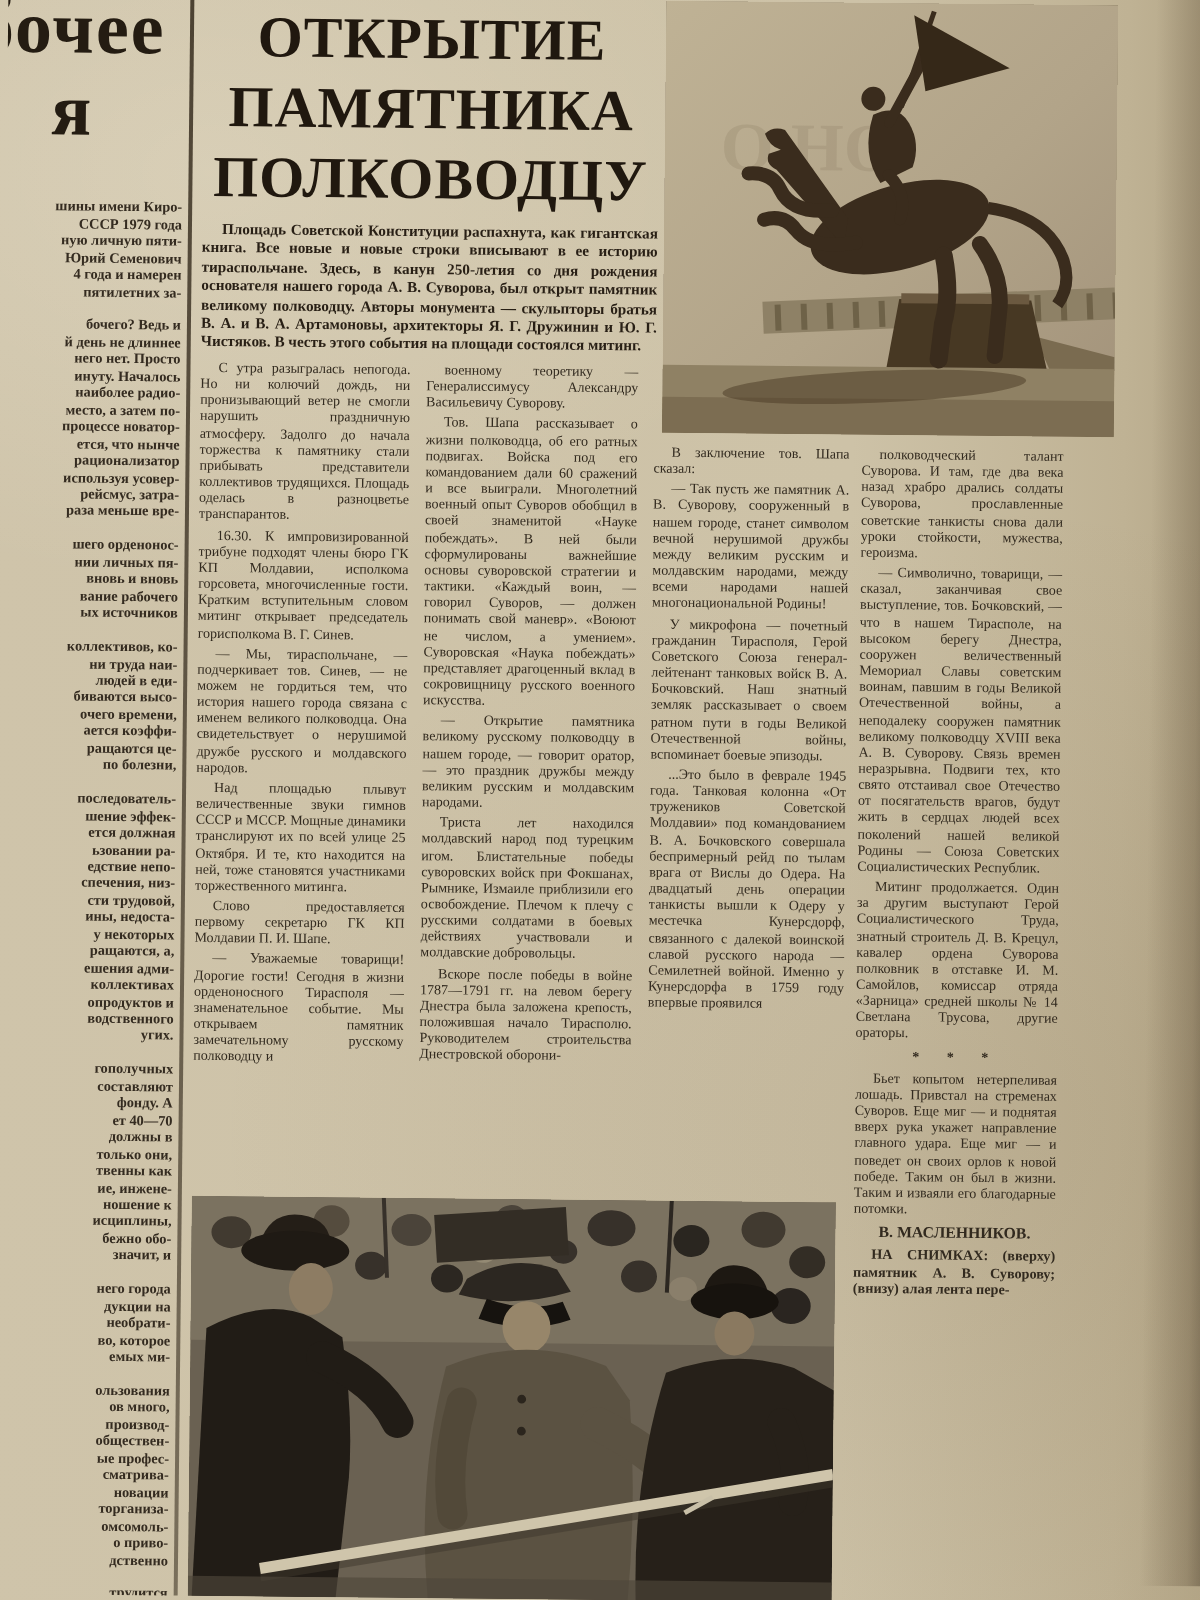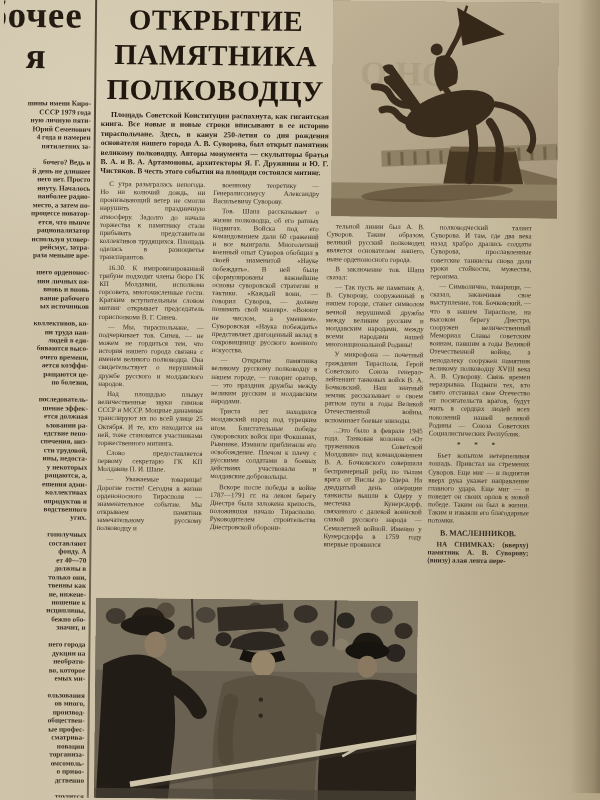--- a/index.html
+++ b/index.html
@@ -214,29 +214,29 @@
         <p>— Уважаемые товарищи! Дорогие гости! Сегодня в жизни орденоносного Тирасполя — знаменательное событие. Мы открываем памятник замечательному русскому полководцу и</p>
       </div>
     <div class="col col2">
         <p>военному теоретику — Генералиссимусу Александру Васильевичу Суворову.</p>
         <p>Тов. Шапа рассказывает о жизни полководца, об его ратных подвигах. Войска под его командованием дали 60 сражений и все выиграли. Многолетний военный опыт Суворов обобщил в своей знаменитой «Науке побеждать». В ней были сформулированы важнейшие основы суворовской стратегии и тактики. «Каждый воин, — говорил Суворов, — должен понимать свой маневр». «Воюют не числом, а умением». Суворовская «Наука побеждать» представляет драгоценный вклад в сокровищницу русского военного искусства.</p>
         <p>— Открытие памятника великому русскому полководцу в нашем городе, — говорит оратор, — это праздник дружбы между великим русским и молдавским народами.</p>
         <p>Триста лет находился молдавский народ под турецким игом. Блистательные победы суворовских войск при Фокшанах, Рымнике, Измаиле приблизили его освобождение. Плечом к плечу с русскими солдатами в боевых действиях участвовали и молдавские добровольцы.</p>
         <p>Вскоре после победы в войне 1787—1791 гг. на левом берегу Днестра была заложена крепость, положившая начало Тирасполю. Руководителем строительства Днестровской оборони-</p>
       </div>
     <div class="col col3">
-        <p>тельной линии был А. В. Суворов. Таким образом, великий русский полководец является основателем нашего, ныне орденоносного города.</p>
         <p>В заключение тов. Шапа сказал:</p>
         <p>— Так пусть же памятник А. В. Суворову, сооруженный в нашем городе, станет символом вечной нерушимой дружбы между великим русским и молдавским народами, между всеми народами нашей многонациональной Родины!</p>
         <p>У микрофона — почетный гражданин Тирасполя, Герой Советского Союза генерал-лейтенант танковых войск В. А. Бочковский. Наш знатный земляк рассказывает о своем ратном пути в годы Великой Отечественной войны, вспоминает боевые эпизоды.</p>
         <p>...Это было в феврале 1945 года. Танковая колонна «От тружеников Советской Молдавии» под командованием В. А. Бочковского совершала беспримерный рейд по тылам врага от Вислы до Одера. На двадцатый день операции танкисты вышли к Одеру у местечка Кунерсдорф, связанного с далекой воинской славой русского народа — Семилетней войной. Именно у Кунерсдорфа в 1759 году впервые проявился</p>
       </div>
     <div class="col col4">
         <p>полководческий талант Суворова. И там, где два века назад храбро дрались солдаты Суворова, прославленные советские танкисты снова дали уроки стойкости, мужества, героизма.</p>
         <p>— Символично, товарищи, — сказал, заканчивая свое выступление, тов. Бочковский, — что в нашем Тирасполе, на высоком берегу Днестра, сооружен величественный Мемориал Славы советским воинам, павшим в годы Великой Отечественной войны, а неподалеку сооружен памятник великому полководцу XVIII века А. В. Суворову. Связь времен неразрывна. Подвиги тех, кто свято отстаивал свое Отечество от посягательств врагов, будут жить в сердцах людей всех поколений нашей великой Родины — Союза Советских Социалистических Республик.</p>
+        <p>Митинг продолжается. Один за другим выступают Герой Социалистического Труда, знатный строитель Д. В. Крецул, кавалер ордена Суворова полковник в отставке И. М. Самойлов, комиссар отряда «Зарница» средней школы № 14 Светлана Трусова, другие ораторы.</p>
         <p class="stars">* * *</p>
         <p>Бьет копытом нетерпеливая лошадь. Привстал на стременах Суворов. Еще миг — и поднятая вверх рука укажет направление главного удара. Еще миг — и поведет он своих орлов к новой победе. Таким он был в жизни. Таким и изваяли его благодарные потомки.</p>
         <p class="byline">В. МАСЛЕННИКОВ.</p>
         <p class="caption">НА СНИМКАХ: (вверху) памятник А. В. Суворову; (внизу) алая лента пере-</p>
       </div>
 
     <figure class="photo-bottom">
       <svg width="322" height="200" viewBox="0 0 322 200">
         <rect width="322" height="200" fill="#6a6152"></rect>
         <rect width="322" height="72" fill="#7b7260"></rect>

